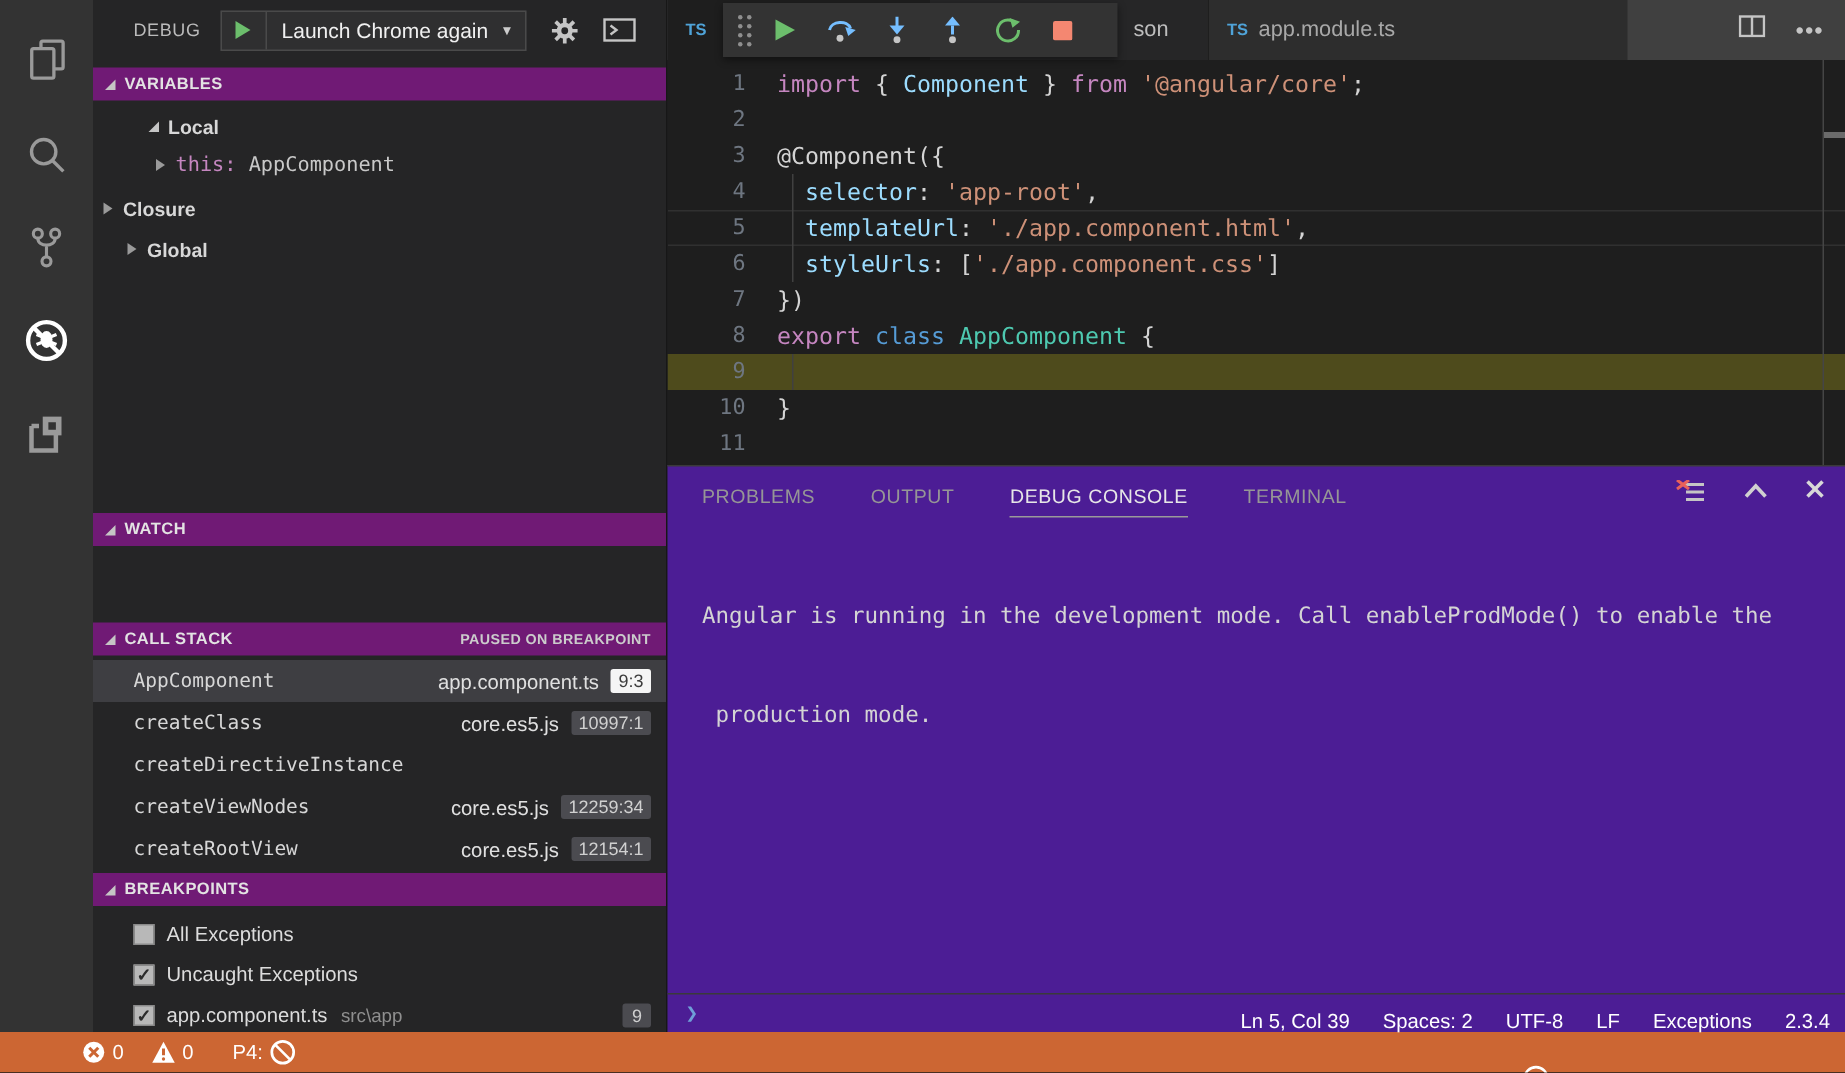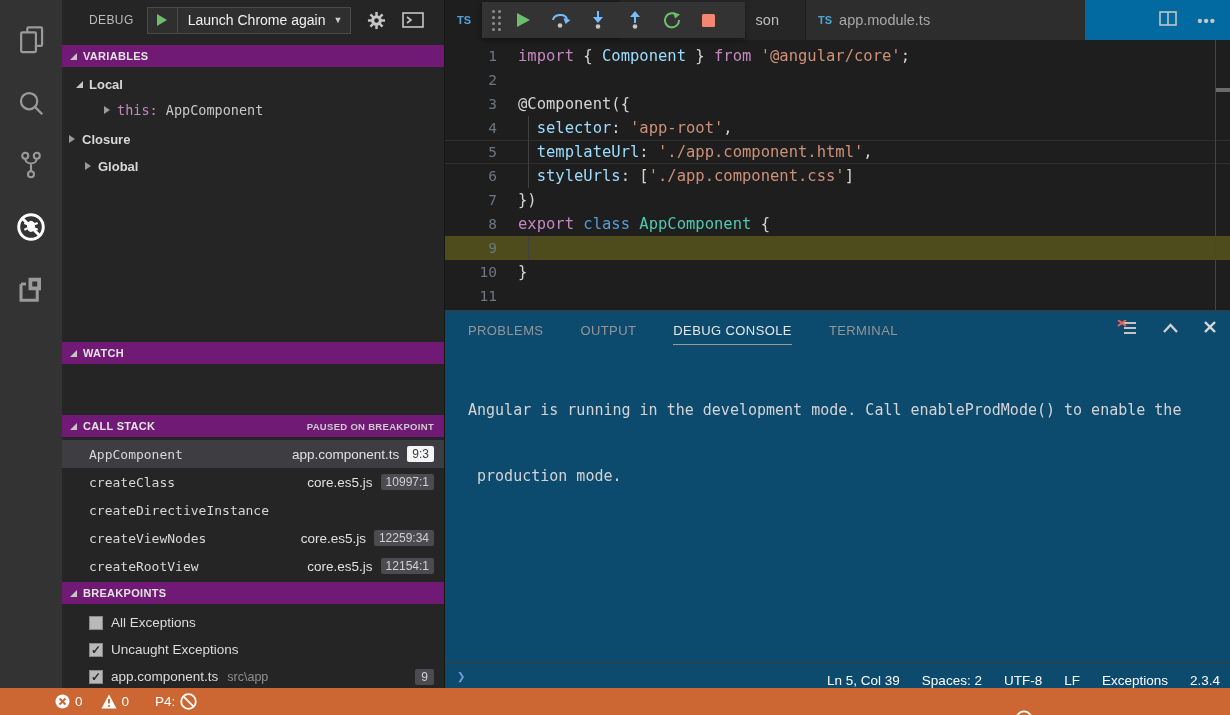--- a/index.html
+++ b/index.html
@@ -39,21 +39,21 @@
   .cs-row.selected .cs-badge { background:#f5f5f5; color:#3c3c3c; }
   .cs-status { margin-left:auto; font-size:9.5px; font-weight:bold; color:#cccccc; padding-right:10px; letter-spacing:.3px;text-align:right; }
 
   .bp-row { position:absolute; left:0; right:0; height:27px; display:flex; align-items:center; padding:0 10px 0 27px; color:#dcdcdc; font-size:13.5px; }
   .checkbox { width:14px; height:14px; background:#b8b8b8; border:1px solid #8a8a8a; margin-right:8px; flex:none; display:flex; align-items:center; justify-content:center; font-size:12px; color:#2b2b2b; font-weight:bold; line-height:1; }
   .bp-detail { color:#8f8f8f; font-size:12.5px; margin-left:9px; flex:1; }
   .bp-line { background:#4b4b50; color:#d0d0d0; font-size:12px; padding:1px 6px; border-radius:2px; }
 
   
   .editor-col { width:785px; flex:none; display:flex; flex-direction:column; position:relative; }
-  .tabbar { height:40px; background:#0369a1; position:relative; flex:none; }
+  .tabbar { height:40px; background:#404040; position:relative; flex:none; }
   .tab { position:absolute; top:0; height:40px; display:flex; align-items:center; padding:0 12px; font-size:14.5px; }
   .tab1 { left:0; width:175px; background:#1e1e1e; }
   .tab2 { left:175px; width:185px; background:#262627; color:#bdbdbd; }
   .tab2 span.lbl { position:absolute; right:26px; }
   .tab3 { left:360px; width:280px; background:#2d2d2d; color:#a8a8a8; border-left:1px solid #1e1e1e; }
   .ts-ico { color:#4fa3d8; font-weight:bold; font-size:11px; margin-right:7px; }
   .tab-actions { position:absolute; right:0; top:0; height:40px; display:flex; align-items:center; gap:20px; padding-right:14px; color:#c5c5c5; }
 
   .dbg-toolbar { position:absolute; left:37px; top:2px; width:263px; height:36px; background:#333333; box-shadow:0 2px 5px rgba(0,0,0,.45); display:flex; align-items:center; padding:0 10px; gap:0; z-index:20; }
   .dbg-btn { width:37px; height:30px; display:flex; align-items:center; justify-content:center; }
@@ -64,21 +64,21 @@
   .code-line { height:24px; line-height:24px; display:flex; position:relative; white-space:pre; }
   .code-line.current { box-shadow:inset 0 1px 0 #303030, inset 0 -1px 0 #303030; }
   .code-line.debug { background:#4e4b1c; }
   .gutter { width:52px; flex:none; text-align:right; color:#6e7681; font-size:14.5px; position:relative; }
   .lncode { padding-left:21px; }
   .indent-guide { position:absolute; width:1px; background:#404040; left:83px; }
   .ovr-line { position:absolute; left:770px; top:0; bottom:0; width:1px; background:#454545; }
   .ovr-cursor { position:absolute; left:771px; width:14px; height:4px; top:48px; background:#6b6b6b; }
 
   
-  .panel { height:378px; background:#0c4a6e; border-top:1px solid #3a3a3a; position:relative; flex:none; }
+  .panel { height:378px; background:#4c1d95; border-top:1px solid #3a3a3a; position:relative; flex:none; }
   .panel-tabs { height:36px; display:flex; align-items:center; padding-left:23px; gap:37px; }
   .ptab { font-size:13px; letter-spacing:.4px; color:#969696; padding:9px 0 6px; }
   .ptab.active { color:#e7e7e7; border-bottom:1px solid #9a9a9a; }
   .panel-icons { position:absolute; right:14px; top:8px; display:flex; align-items:center; gap:26px; }
   .console-out { padding:8px 0 0 23px; font-family:"DejaVu Sans Mono", monospace; font-size:15px; line-height:22px; color:#d4d4d4; white-space:pre; }
   .console-input { position:absolute; bottom:0; left:0; right:0; height:26px; border-top:1px solid #3a3a3a; display:flex; align-items:center; padding-left:12px; }
   .prompt { color:#6f9fd8; font-weight:bold; font-size:14px; font-family:"DejaVu Sans Mono", monospace; }
 
   
   .statusbar { position:absolute; left:0; bottom:0; width:1230px; height:27px; background:#CC6633; color:#ffffff; display:flex; align-items:center; font-size:13.5px; padding:0 10px 0 55px; }
@@ -159,21 +159,21 @@
             <rect x="1" y="1" width="20" height="14" fill="none" stroke="#c5c5c5" stroke-width="1.6"></rect>
             <path d="M5 5 L9 8 L5 11" fill="none" stroke="#c5c5c5" stroke-width="1.6"></path>
           </svg>
         </span>
       </div>
 
       <div class="sec-header" style="top:45px">
         <span class="tw-open"></span>
         <span>VARIABLES</span>
       </div>
-      <div class="side-row" style="top:72px; padding-left:14px">
+      <div class="side-row" style="top:72px; padding-left:37px">
         <span class="tw-open"></span>
         <span class="bold">Local</span>
       </div>
       <div class="side-row mono" style="top:98px; padding-left:42px; font-size:13.5px">
         <span class="tw-closed"></span>
         <span style="color:#C586C0">this:</span>
         <span style="color:#c8c8c8; white-space:pre"> </span>
         <span style="color:#c8c8c8">AppComponent</span>
       </div>
       <div class="side-row" style="top:127px; padding-left:7px">

